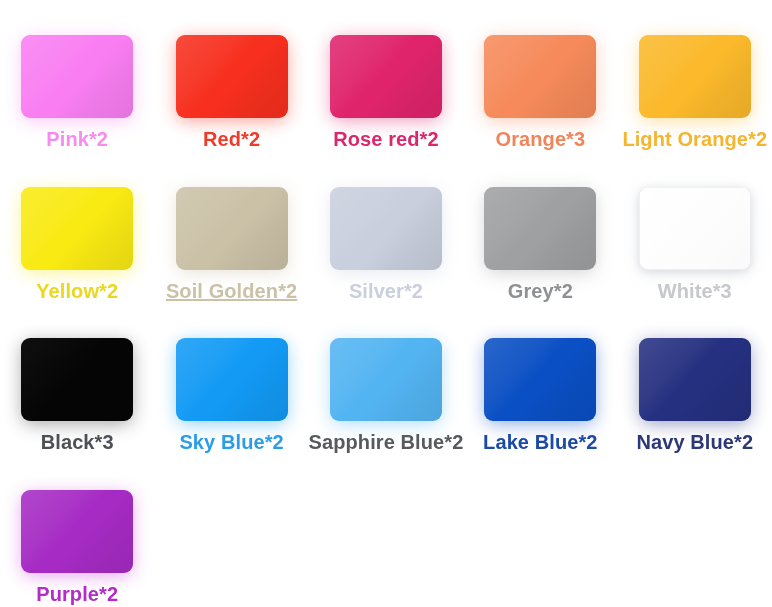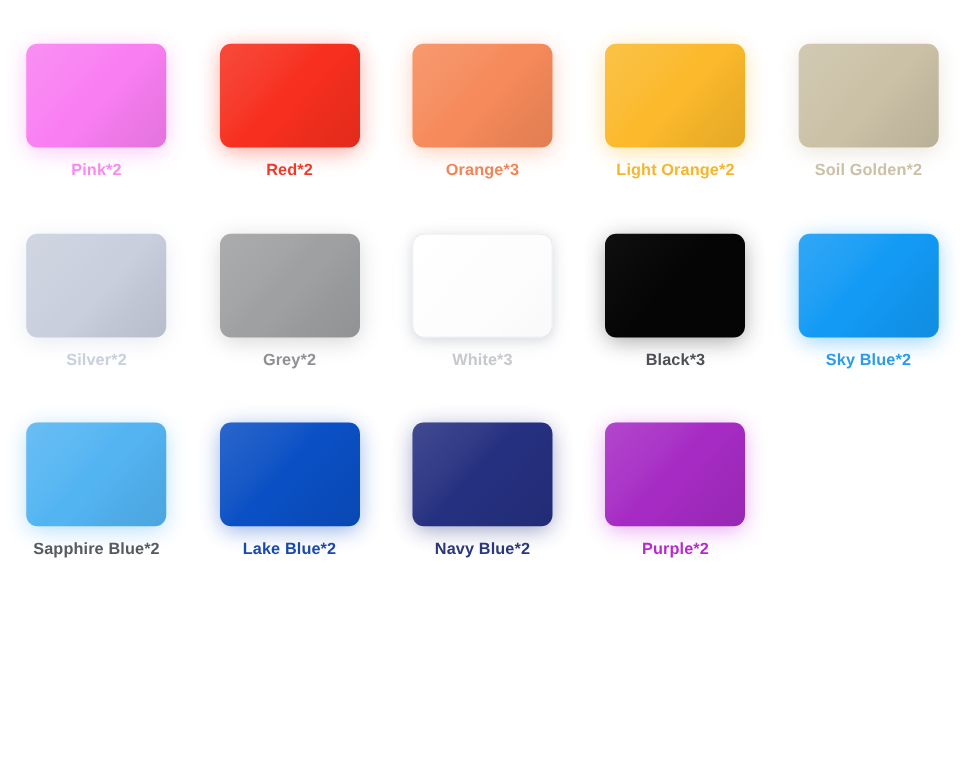--- a/index.html
+++ b/index.html
@@ -103,21 +103,21 @@
     background: linear-gradient(
       132deg,
       rgba(255,255,255,0.045) 0%,
       rgba(255,255,255,0.00) 48%,
       rgba(0,0,0,0.00) 100%
     );
   }
 
   .chip-label {
     margin-top: 11px;
-    font-size: 13px;
+    font-size: 20px;
     font-weight: 600;
     letter-spacing: 0.1px;
     line-height: 1;
     white-space: nowrap;
   }
 </style>
 </head>
 <body>
 
 <div id="swatch-grid" style="background: rgb(255, 255, 255);">
@@ -130,38 +130,52 @@
     </div>
     <div class="swatch-cell">
       <div class="chip-wrap">
         <div class="chip-glow" style="background: rgb(247, 47, 30);"></div>
         <div class="chip" style="background: rgb(247, 47, 30);"></div>
       </div>
       <div class="chip-label" style="color: rgb(239, 59, 42);">Red*2</div>
     </div>
     <div class="swatch-cell">
       <div class="chip-wrap">
+        <div class="chip-glow" style="background: rgb(224, 36, 108);"></div>
+        <div class="chip" style="background: rgb(224, 36, 108);"></div>
+      </div>
+      <div class="chip-label" style="color: rgb(217, 40, 110);">Rose red*2</div>
+    </div>
+    <div class="swatch-cell">
+      <div class="chip-wrap">
         <div class="chip-glow" style="background: rgb(246, 138, 90);"></div>
         <div class="chip" style="background: rgb(246, 138, 90);"></div>
       </div>
       <div class="chip-label" style="color: rgb(240, 133, 90);">Orange*3</div>
     </div>
     <div class="swatch-cell">
       <div class="chip-wrap">
         <div class="chip-glow" style="background: rgb(251, 185, 43);"></div>
         <div class="chip" style="background: rgb(251, 185, 43);"></div>
       </div>
       <div class="chip-label" style="color: rgb(245, 181, 46);">Light Orange*2</div>
     </div>
     <div class="swatch-cell">
       <div class="chip-wrap">
+        <div class="chip-glow" style="background: rgb(249, 234, 19);"></div>
+        <div class="chip" style="background: rgb(249, 234, 19);"></div>
+      </div>
+      <div class="chip-label" style="color: rgb(233, 216, 31);">Yellow*2</div>
+    </div>
+    <div class="swatch-cell">
+      <div class="chip-wrap">
         <div class="chip-glow" style="background: rgb(203, 193, 167);"></div>
         <div class="chip" style="background: rgb(203, 193, 167);"></div>
       </div>
-      <div class="chip-label" style="color: rgb(203, 193, 167);">Soil Golden*2</div>
+      <div class="chip-label" style="color: rgb(203, 193, 167); text-decoration: underline;">Soil Golden*2</div>
     </div>
     <div class="swatch-cell">
       <div class="chip-wrap">
         <div class="chip-glow" style="background: rgb(201, 207, 221);"></div>
         <div class="chip" style="background: rgb(201, 207, 221);"></div>
       </div>
       <div class="chip-label" style="color: rgb(201, 207, 221);">Silver*2</div>
     </div>
     <div class="swatch-cell">
       <div class="chip-wrap">

